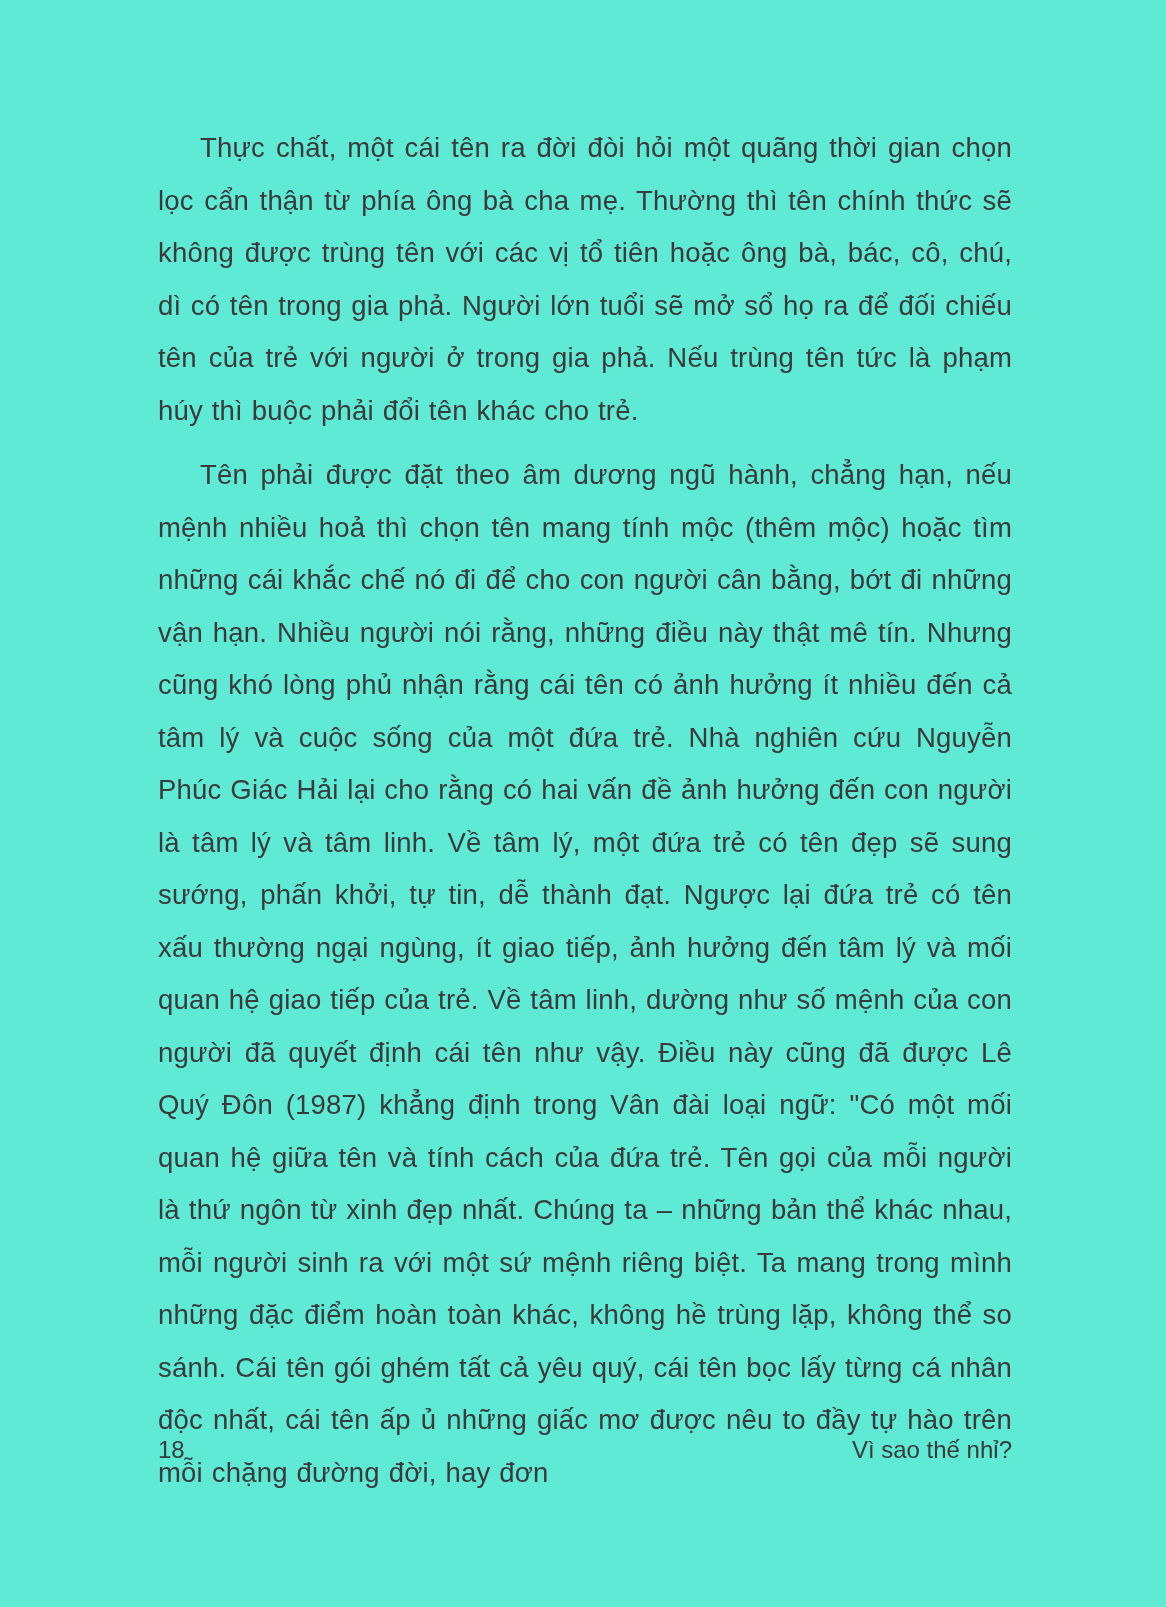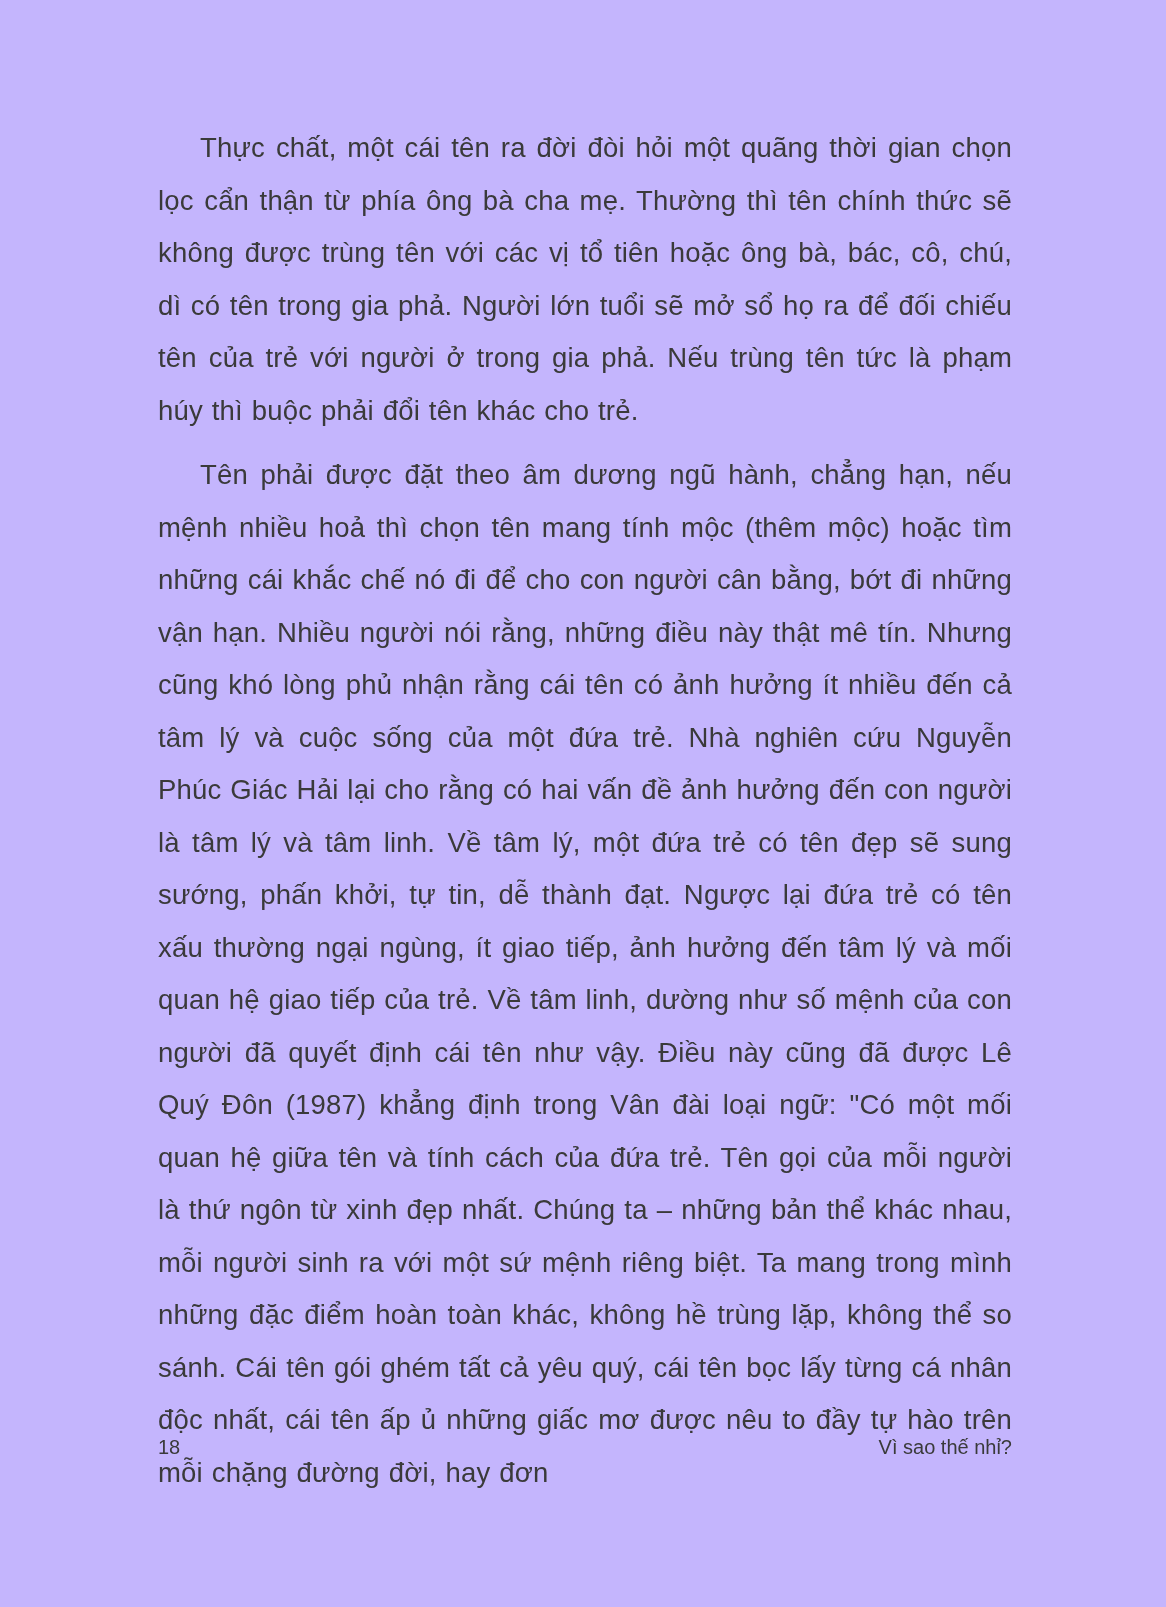--- a/index.html
+++ b/index.html
@@ -4,21 +4,21 @@
 <style>
   html, body {
     margin: 0;
     padding: 0;
     background: #ffffff;
   }
   .page {
     position: relative;
     width: 1166px;
     height: 1607px;
-    background: #c4b5fd;
+    background: #5eead4;
     font-family: "Liberation Sans", sans-serif;
     color: #3a3a3a;
     overflow: hidden;
   }
   .body-text {
     position: absolute;
     left: 158px;
     right: 154px;
     top: 122px;
   }
@@ -35,21 +35,21 @@
   .italic {
   }
   .footer {
     position: absolute;
     left: 158px;
     right: 154px;
     top: 1436px;
     display: flex;
     justify-content: space-between;
     align-items: baseline;
-    font-size: 20px;
+    font-size: 24px;
     color: #3a3a3a;
   }
 </style>
 </head>
 <body>
 
 <div class="page">
   <main class="body-text">
     <div>
         <p class="para"><span>Thực chất, một cái tên ra đời đòi hỏi một quãng thời gian chọn lọc cẩn thận từ phía ông bà cha mẹ. Thường thì tên chính thức sẽ không được trùng tên với các vị tổ tiên hoặc ông bà, bác, cô, chú, dì có tên trong gia phả. Người lớn tuổi sẽ mở sổ họ ra để đối chiếu tên của trẻ với người ở trong gia phả. Nếu trùng tên tức là phạm húy thì buộc phải đổi tên khác cho trẻ.</span></p>

